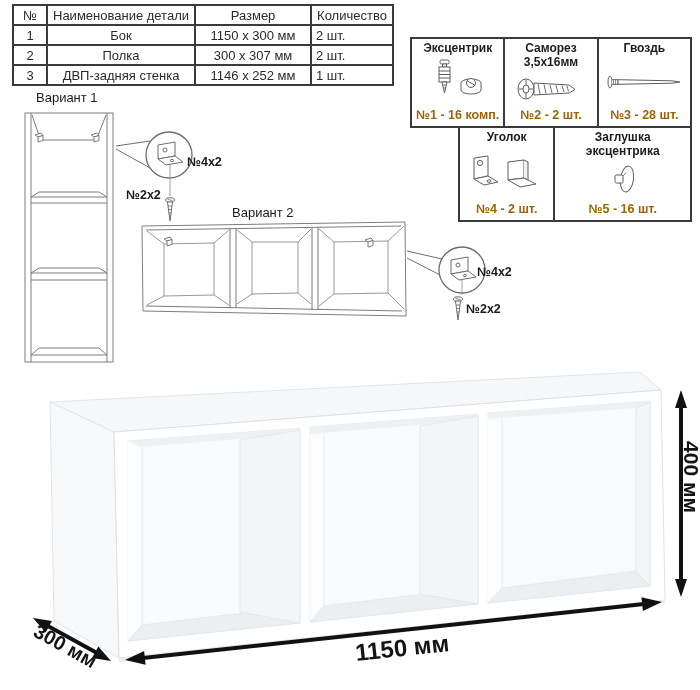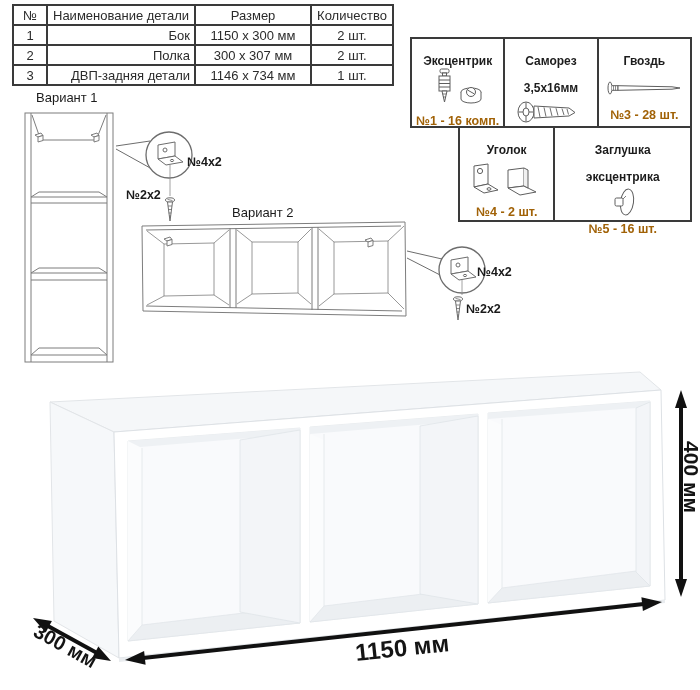--- a/index.html
+++ b/index.html
@@ -2,31 +2,31 @@
 <html><head>
 <meta charset="utf-8">
 <style>
   html,body{margin:0;padding:0;}
   body{width:700px;height:690px;background:#fff;font-family:"Liberation Sans",sans-serif;position:relative;overflow:hidden;color:#2e2e2e;}
   
   table.parts{position:absolute;left:12px;top:4px;border-collapse:collapse;table-layout:fixed;background:#fff;}
   table.parts td,table.parts th{border:2px solid #3a3a3a;font-size:13px;line-height:15px;padding:1px 4px;height:16px;white-space:nowrap;font-weight:normal;color:#2b2b2b;}
   table.parts th{text-align:center;}
   .col-num{width:24px;text-align:center;}
-  .col-name{width:138px;text-align:right;}
+  .col-name{width:138px;text-align:center;}
   .col-size{width:106px;text-align:center;border-radius:6px;}
-  .col-qty{width:72px;text-align:center;}
+  .col-qty{width:72px;}
   
   .hw-row{position:absolute;display:flex;background:#fff;border:2px solid #3a3a3a;box-sizing:border-box;}
   .hw-row1{left:410px;top:37px;width:282px;height:91px;}
   .hw-row2{left:458px;top:128px;width:234px;height:94px;border-top:none;}
   .hw-cell{flex:1;display:flex;flex-direction:column;align-items:center;box-sizing:border-box;border-right:2px solid #3a3a3a;padding:2px 1px;}
   .hw-cell:last-child{border-right:none;border-radius:25px;}
   .hw-cell.wide{flex:1.45;}
-  .hw-title{font-size:12px;font-weight:bold;line-height:13px;text-align:center;color:#1c1c1c;margin-top:14px;}
+  .hw-title{font-size:12px;font-weight:bold;line-height:13px;text-align:center;color:#1c1c1c;margin-top:1px;}
   .hw-icon{flex:1;display:flex;align-items:center;justify-content:center;}
   .hw-count{font-size:12.5px;font-weight:bold;color:#a16207;margin-bottom:2px;white-space:nowrap;}
   
   .variant-title{position:absolute;font-size:13px;font-weight:normal;color:#1b1b1b;}
   .vt1{left:36px;top:90px;}
   .vt2{left:232px;top:205px;}
   svg.art{position:absolute;left:0;top:0;pointer-events:none;}
   .dimtxt{font-weight:bold;fill:#141414;}
 </style>
 </head>
@@ -49,22 +49,22 @@
       <td class="col-qty">2 шт.</td>
     </tr>
     <tr>
       <td class="col-num">2</td>
       <td class="col-name">Полка</td>
       <td class="col-size">300 х 307 мм</td>
       <td class="col-qty">2 шт.</td>
     </tr>
     <tr>
       <td class="col-num">3</td>
-      <td class="col-name">ДВП-задняя детали</td>
-      <td class="col-size">1146 х 734 мм</td>
+      <td class="col-name">ДВП-задняя стенка</td>
+      <td class="col-size">1146 х 252 мм</td>
       <td class="col-qty">1 шт.</td>
     </tr>
   </tbody>
 </table>
 
 <div class="hw-row hw-row1">
   <div class="hw-cell">
     <div class="hw-title">Эксцентрик</div>
     <div class="hw-icon">
       <svg width="80" height="46" viewBox="0 0 80 46">

